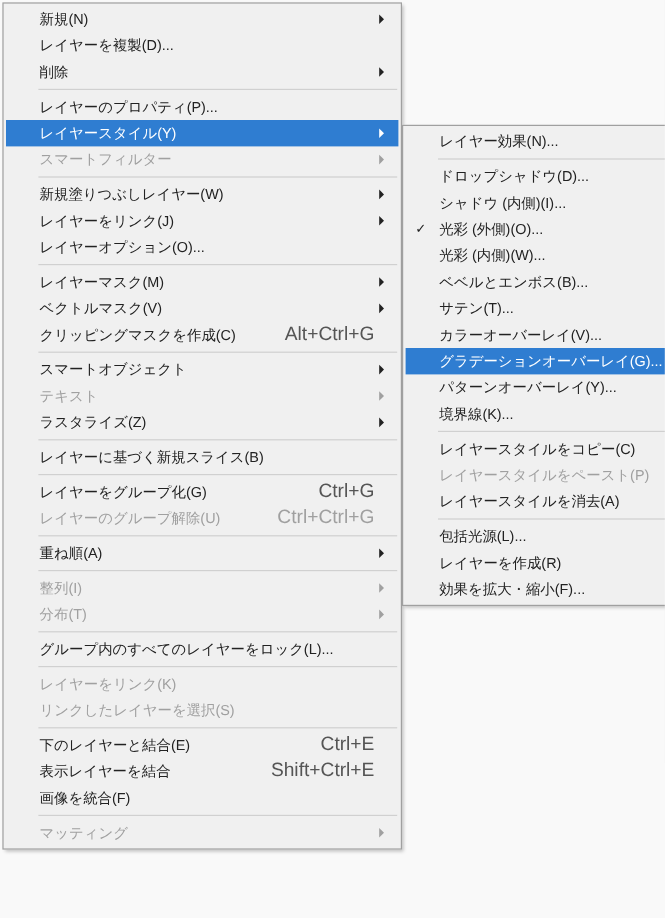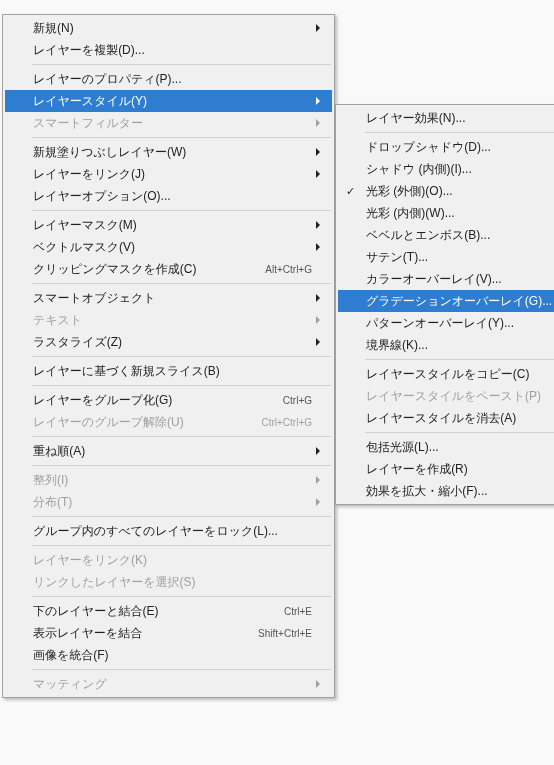--- a/index.html
+++ b/index.html
@@ -1,42 +1,45 @@
 <!DOCTYPE html>
 <html><head>
 <meta charset="utf-8">
 <style>
 * { box-sizing: border-box; margin: 0; padding: 0; font-family: "Meiryo UI", "Yu Gothic UI", sans-serif; font-size: 12px; }
 body { background: #f9f9f9; width: 554px; height: 765px; overflow: hidden; }
 .menu-wrap { position: relative; }
 .menu { background: #f0f0f0; border: 1px solid #a0a0a0; box-shadow: 2px 2px 3px rgba(0,0,0,.25); padding: 2px; position: absolute; }
-.menu.main { left: 2px; top: 2px; width: 333px; margin-top: 12px; }
+.menu.main { left: 2px; top: 2px; width: 333px; }
 .menu.sub { left: 335px; top: 104px; width: 244px; }
 .menu-item { display:flex; align-items:center; height:22px; padding:0 20px 0 28px; color:#222; cursor:default; position:relative; white-space:nowrap; }
 .menu-item.highlighted { background:#2f7dd1; color:#fff;justify-content:flex-end; }
 .menu-item.disabled { color:#a0a0a0; }
 .menu-item .label { flex:1; }
-.menu-item .accel { color:#555; font-size:10px; }
+.menu-item .accel { color:#555; font-size:16px; }
 .menu-item.disabled .accel { color:#a0a0a0; }
 .menu-item.has-sub::after { content:""; position:absolute; right:8px; top:50%; transform:translateY(-50%); border:4px solid transparent; border-left-color:#222; }
 .menu-item.disabled.has-sub::after { border-left-color:#a0a0a0; }
 .menu-item.highlighted.has-sub::after { border-left-color:#fff; }
 .menu-item .check { position:absolute; left:8px; top:50%; transform:translateY(-50%); font-size:11px; color:#222; }
 .sep { height:1px; background:#d0d0d0; margin:3px 1px 3px 27px; }
 </style>
 </head>
 <body>
 
 <div class="menu-wrap">
   <div class="menu main" id="main-menu">
       <div class="menu-item has-sub">
         <span class="label">新規(N)</span>
       </div>
       <div class="menu-item">
         <span class="label">レイヤーを複製(D)...</span>
+      </div>
+      <div class="menu-item has-sub">
+        <span class="label">削除</span>
       </div>
       <div class="sep"></div>
       <div class="menu-item">
         <span class="label">レイヤーのプロパティ(P)...</span>
       </div>
       <div class="menu-item highlighted has-sub">
         <span class="label">レイヤースタイル(Y)</span>
       </div>
       <div class="menu-item disabled has-sub">
         <span class="label">スマートフィルター</span>

